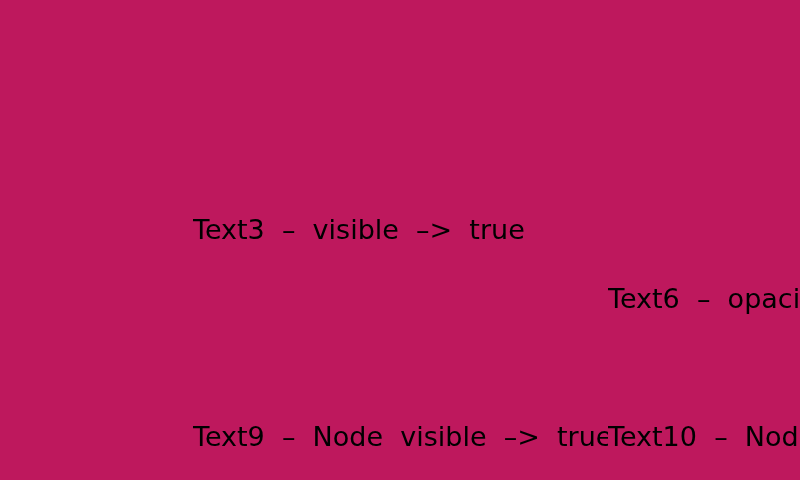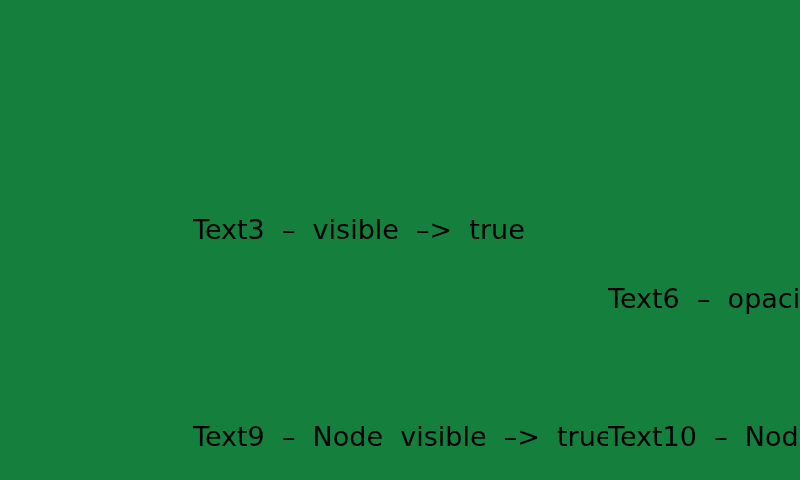--- a/index.html
+++ b/index.html
@@ -33,21 +33,21 @@
     letter-spacing: 0px;
   }
   .run-inner {
     display: block;
     white-space: pre;
   }
 </style>
 </head>
 <body style="width: 800px; height: 480px;">
 
-<div id="stage" style="width: 800px; height: 480px; background: #15803d;">
+<div id="stage" style="width: 800px; height: 480px; background: #be185d;">
 
   <div class="text-run" style="left: 193px; top: 145px; width: 415px; color: rgb(0, 0, 0);">
     <span class="run-inner">Text3  –  visible  –&gt;  true</span>
   </div>
 
   <div class="text-run" style="left: 608px; top: 214px; width: 192px; color: rgb(0, 0, 0);">
     <span class="run-inner">Text6  –  opacity  –&gt;  0.5</span>
   </div>
 
   <div class="text-run" style="left: 193px; top: 352px; width: 415px; color: rgb(0, 0, 0);">

